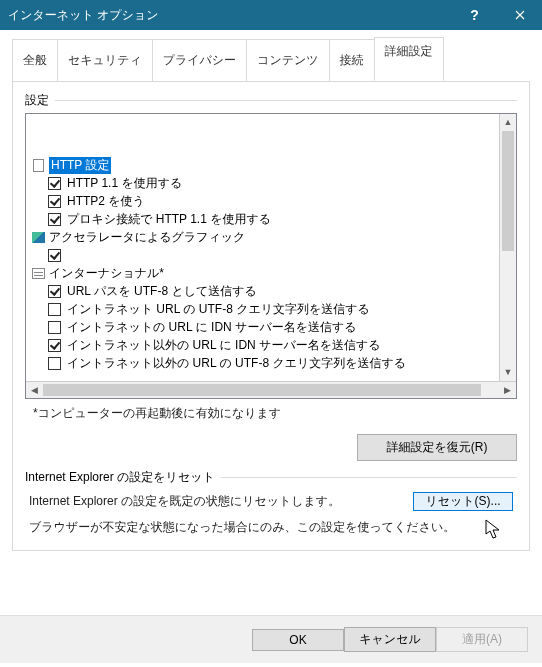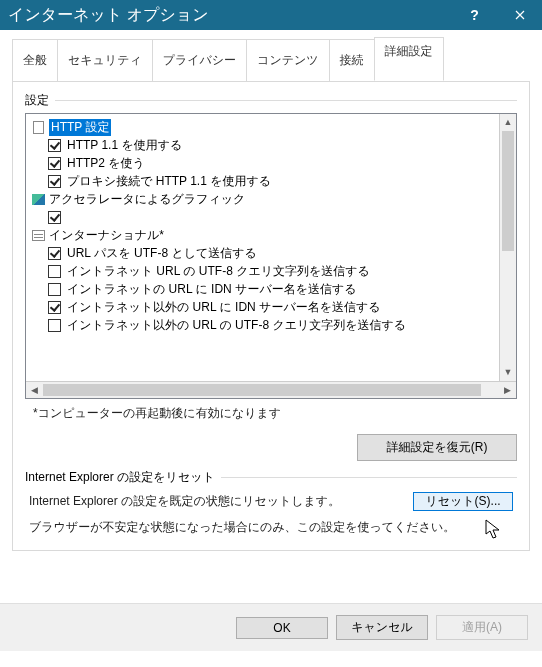--- a/index.html
+++ b/index.html
@@ -1,27 +1,27 @@
 <!DOCTYPE html>
 <html><head>
 <meta charset="utf-8">
 <style>
 * { box-sizing: border-box; margin: 0; padding: 0; font-family: "Yu Gothic UI", "Meiryo", sans-serif; font-size: 12px; }
 body { background: #fff; width: 542px; height: 667px; overflow: hidden; }
 .titlebar { background: #1a6b8e; height: 30px; display: flex; align-items: center; color: #fff; }
-.titlebar-title { flex: 1; padding-left: 8px; font-size: 16px; }
+.titlebar-title { flex: 1; padding-left: 8px; font-size: 12px; }
 .titlebar-btn { width: 45px; height: 30px; display: flex; align-items: center; justify-content: center; color: #fff; }
 .titlebar-btn svg { width: 10px; height: 10px; }
 .help-icon { font-size: 14px; font-weight: bold; }
 .content { padding: 8px 12px 0 12px; }
 .tabs { display: flex; border-bottom: 1px solid #fff; position: relative; top: 1px; }
 .tab { padding: 12px 10px; border: 1px solid #d9d9d9; border-bottom: none; background: #fff; margin-right: -1px; cursor: pointer; color: #333; }
 .tab.active { background: #fff; border-bottom: 1px solid #fff; position: relative; z-index: 2; padding-top: 5px; margin-top: -2px; }
 .tab-panel { border: 1px solid #d9d9d9; padding: 10px 12px 14px 12px; background: #fff; position: relative; }
-.tree-content { flex: 1; overflow: hidden; padding: 4px 0 4px 4px; background: #fff; }
+.tree-content { flex: 1; overflow: hidden; padding: 4px 0 4px 4px; background: #fff; margin-top: 38px; }
 .tree-row { display: flex; align-items: center; height: 18px; padding-left: 2px; white-space: nowrap; }
 .tree-row.depth1 { padding-left: 18px; }
 .icon-sq { width: 13px; height: 13px; margin-right: 4px; display: inline-flex; align-items: center; justify-content: center; flex-shrink: 0; }
 .doc-icon { border: 1px solid #888; background: #fff; width: 11px; height: 13px; position: relative; }
 .accel-icon { width: 13px; height: 11px; background: linear-gradient(135deg,#4b9 50%,#27a 50%); }
 .intl-icon { width: 13px; height: 11px; background: #fff; border: 1px solid #888; }
 .intl-icon::before { content:""; position:absolute; width:9px; height:1px; background:#888; top:3px; left:1px; box-shadow: 0 3px 0 #888, 0 6px 0 #888;}
 .intl-icon { position: relative; }
 .sel { background: #0078d7; color: #fff; padding: 0 2px; }
 .chk { width: 13px; height: 13px; border: 1px solid #333; margin-right: 6px; display: inline-flex; align-items: center; justify-content: center; flex-shrink: 0; background: #fff; }
@@ -36,21 +36,21 @@
 .hscroll-thumb { position:absolute; top:2px; bottom:2px; left:0; width:96%; background:#cdcdcd; }
 .tree-wrap { display:flex; flex-direction:column; border:1px solid #828790; margin-top:2px; }
 .tree-top { display:flex; height: 267px;}
 .note { margin: 6px 0 0 8px; color: #222; }
 .right-btn-row { display: flex; justify-content: flex-end; margin-top: 12px; }
 .win-btn { border: 1px solid #adadad; background: #e1e1e1; padding: 4px 0; min-width: 160px; text-align: center; cursor: pointer; }
 .reset-row { display:flex; align-items:flex-start; gap:12px; margin: 4px 4px 8px 4px;}
 .reset-text { flex:1; color:#222; line-height:1.5; }
 .reset-btn { border:1px solid #0078d7; background:#e5f1fb; padding: 0 0; min-width:100px; text-align:center; cursor:pointer; position:relative;}
 .warn { margin: 6px 4px 0 4px; color:#222; }
-.footer { position: absolute; bottom: 16px; left:0; right:0; height: 48px; background:#f0f0f0; border-top:1px solid #dfdfdf; display:flex; align-items:center; justify-content:flex-end; gap:8px; padding-right:14px;padding-left:44px;}
+.footer { position: absolute; bottom: 4px; left:0; right:0; height: 48px; background:#f0f0f0; border-top:1px solid #dfdfdf; display:flex; align-items:center; justify-content:flex-end; padding-right:14px;padding-left:44px;}
 .footer .win-btn { min-width: 92px; padding: 3px 0; }
 .footer .win-btn.disabled { color:#a0a0a0; border-color:#cfcfcf; background:#efefef; }
 .cursor-img { position:absolute; pointer-events:none; }
 .reset-fieldset { position: relative; margin-top: 16px; border-top: 1px solid #dcdcdc; padding-top: 10px;}
 .reset-fieldset .fs-label { position:absolute; top:-9px; left:0; background:#fff; padding-right:6px;}
 .settings-fieldset { position: relative; margin-top: 8px; border-top: 1px solid #dcdcdc; padding-top: 10px;}
 .settings-fieldset .fs-label { position:absolute; top:-9px; left:0; background:#fff; padding-right:6px;}
 .arrow { font-size:9px; line-height:1; }
 </style>
 </head>

